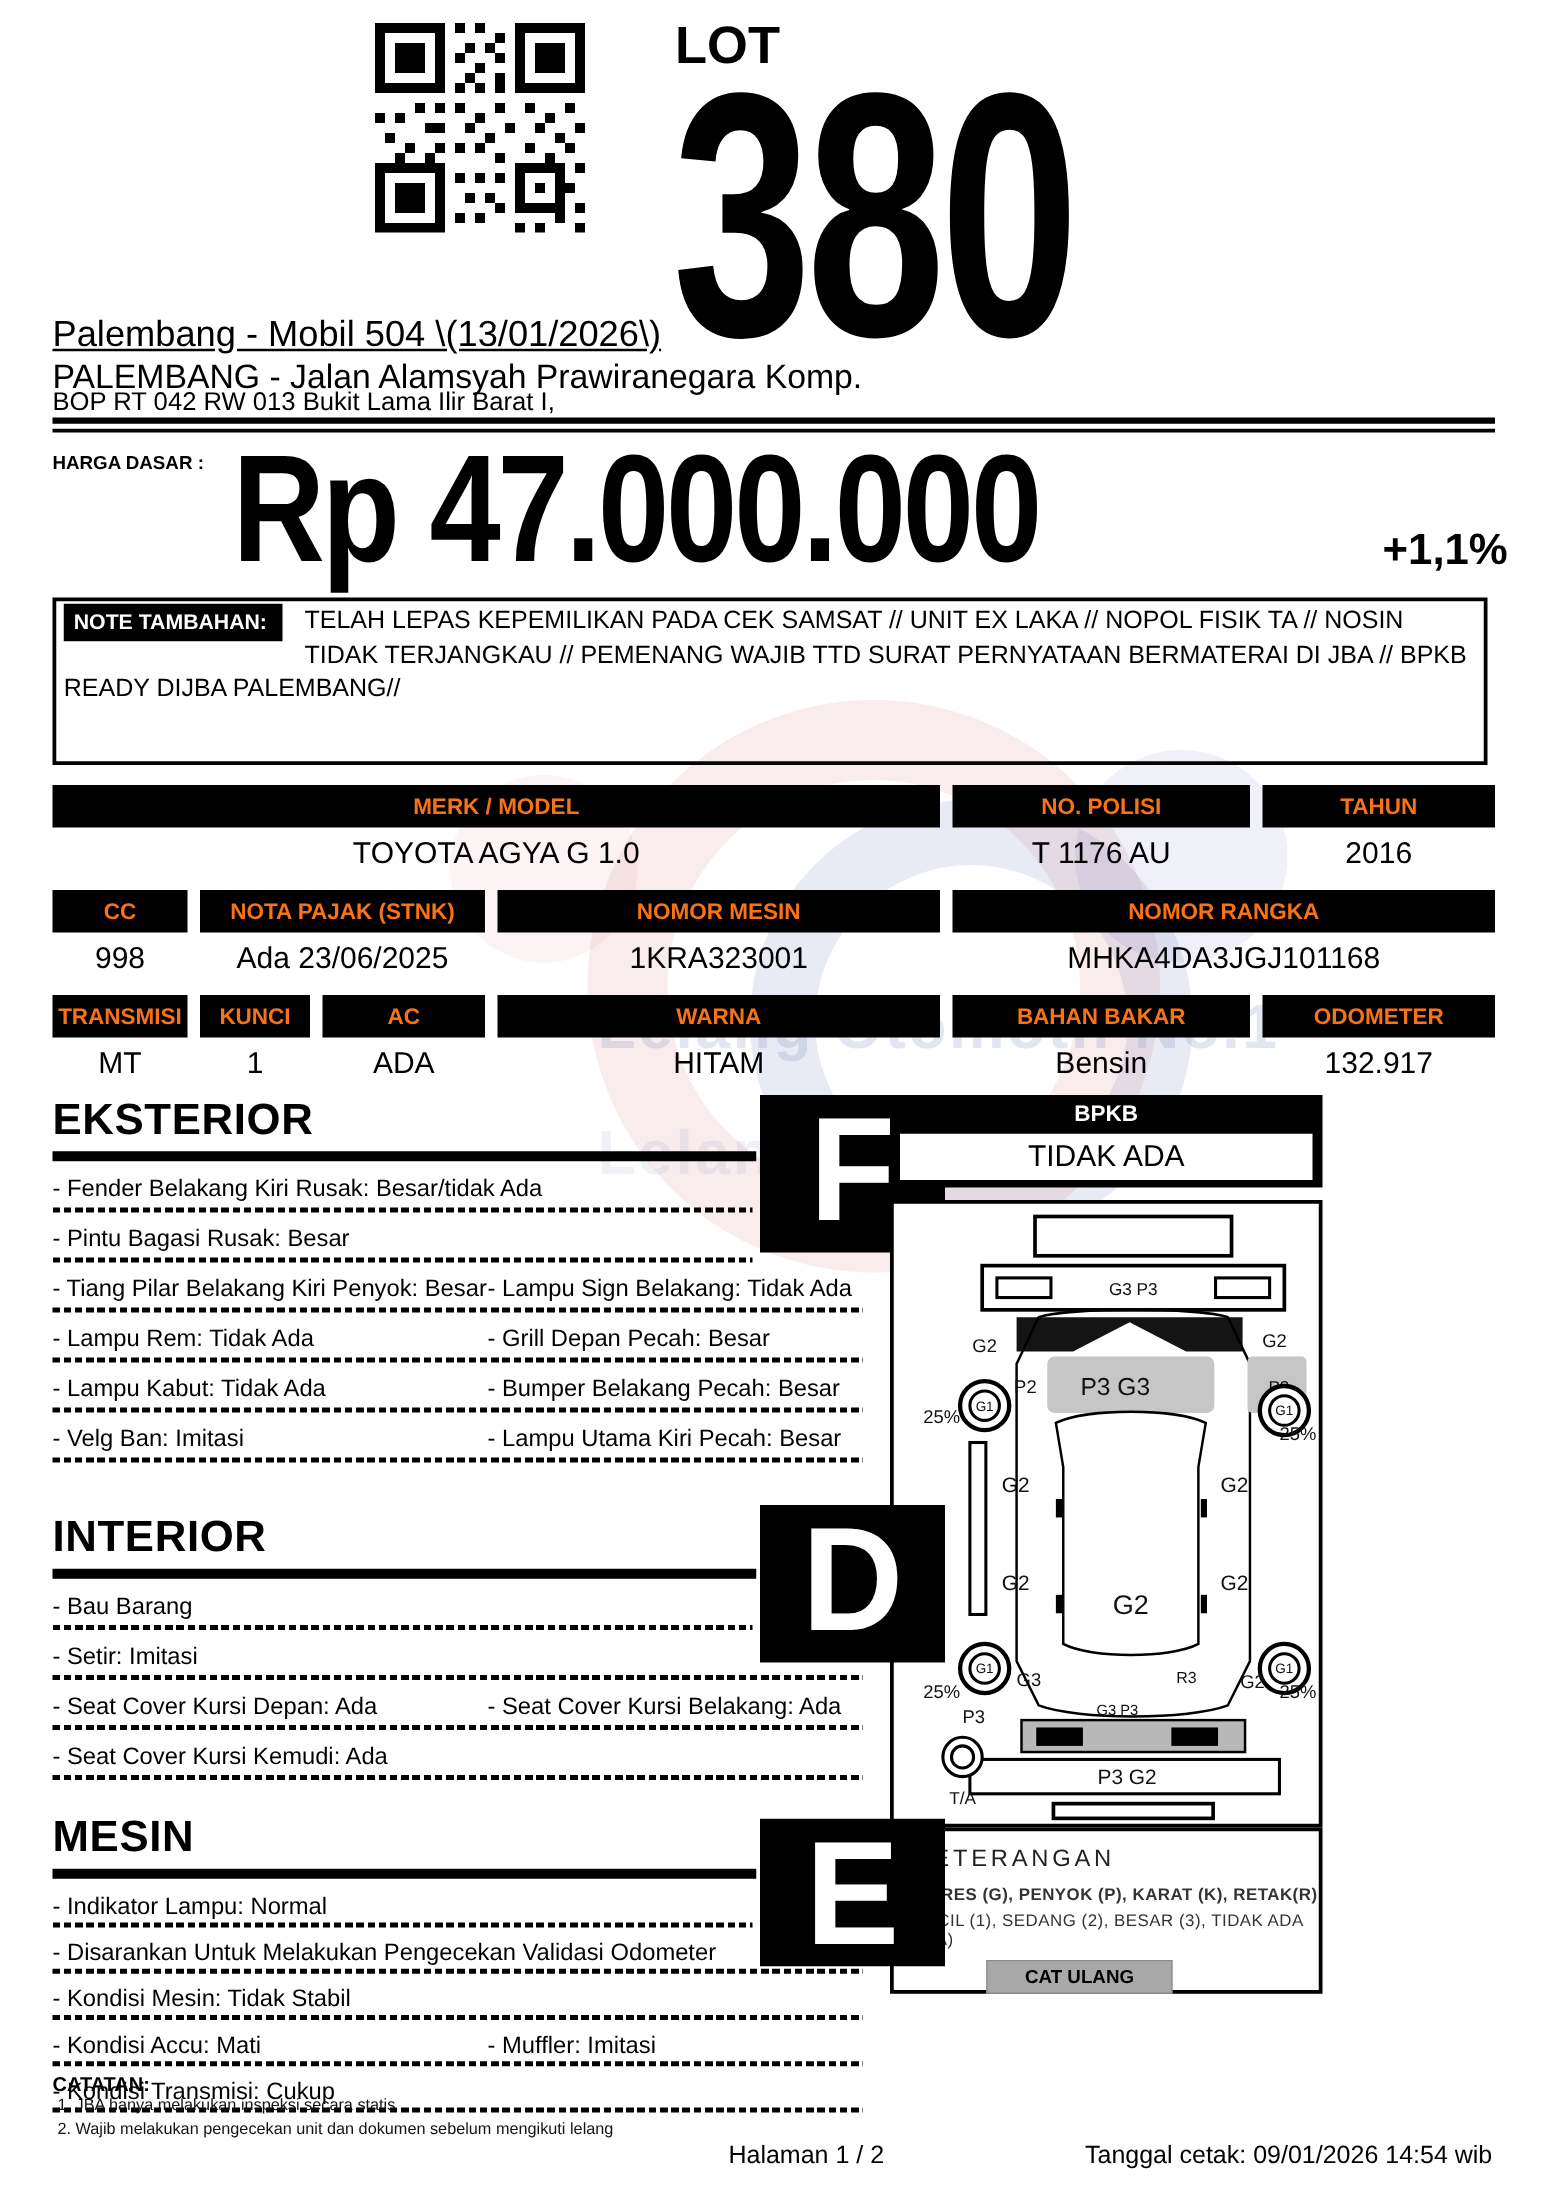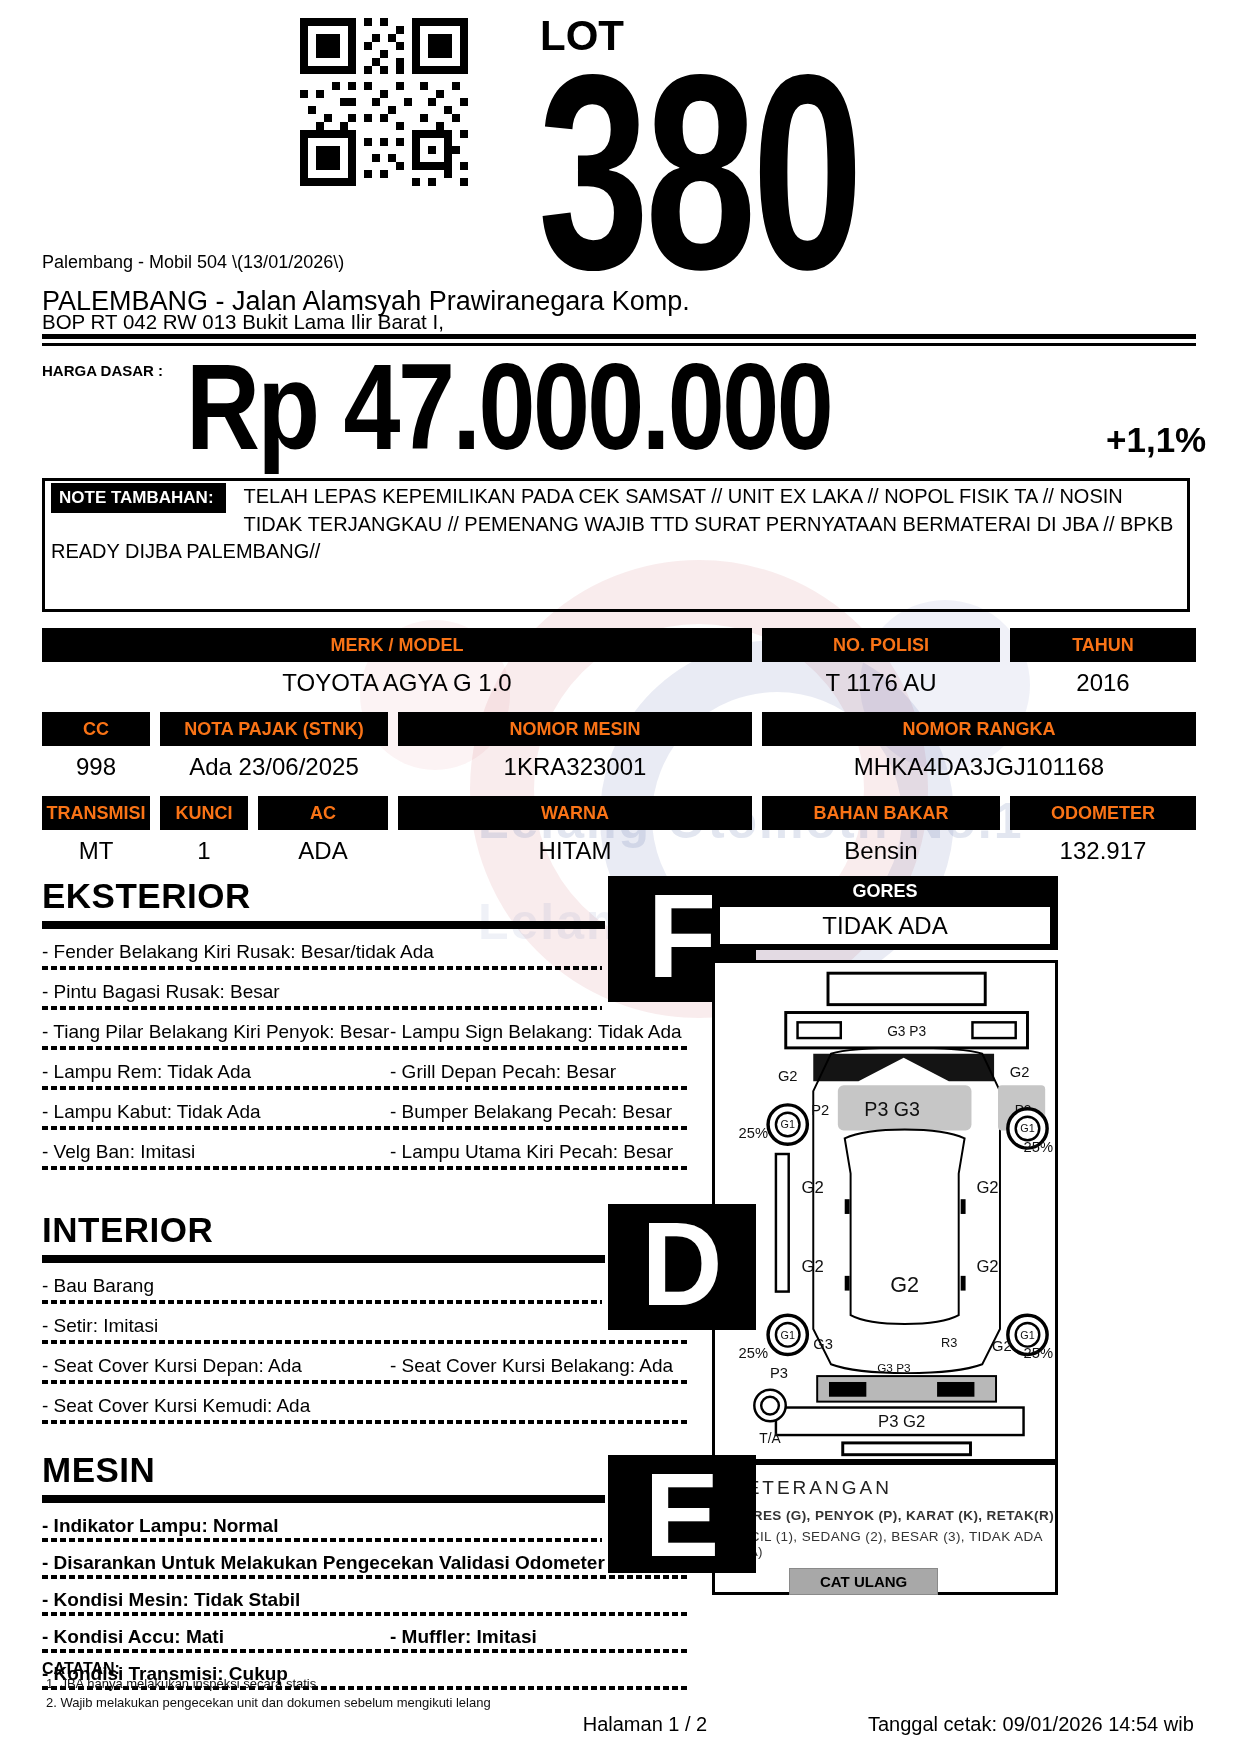--- a/index.html
+++ b/index.html
@@ -12,21 +12,21 @@
   .wm-ring2{left:600px;top:640px;width:250px;height:250px;border:52px solid rgba(40,60,150,0.10);border-radius:50%;}
   .wm-blob1{left:860px;top:600px;width:170px;height:170px;background:rgba(40,60,150,0.07);border-radius:50%;}
   .wm-blob2{left:360px;top:620px;width:150px;height:150px;background:rgba(200,50,60,0.06);border-radius:50%;}
   .wm-text{font-weight:bold;letter-spacing:2px;white-space:nowrap;}
   .wm-t1{left:478px;top:792px;font-size:50px;color:rgba(125,140,185,0.22);}
   .wm-t2{left:478px;top:893px;font-size:50px;color:rgba(140,155,200,0.14);}
   
   #lot-label{left:540px;top:12px;font-size:42px;font-weight:bold;}
   #lot-number{left:538px;top:44px;font-size:278px;font-weight:bold;line-height:0.92;
               transform:scaleX(0.72);transform-origin:left top;letter-spacing:-6px;}
-  #venue{left:42px;top:252px;font-size:18px;}
+  #venue{left:42px;top:252px;font-size:29px;text-decoration:underline;}
   #addr1{left:42px;top:286px;font-size:27px;}
   #addr2{left:42px;top:310px;font-size:20.5px;}
   #rule{left:42px;top:334px;width:1154px;height:4px;border-top:5px solid #000;border-bottom:3px solid #000;}
   
   #harga-label{left:42px;top:362px;font-size:15px;font-weight:bold;}
   #price{left:186px;top:346px;font-size:122px;font-weight:bold;line-height:1;
          transform:scaleX(0.84);transform-origin:left top;letter-spacing:-3px;}
   #pct{left:1106px;top:420px;font-size:35px;font-weight:bold;}
   
   #note-box{left:42px;top:478px;width:1148px;height:134px;border:3px solid #000;padding:2px 6px;box-sizing:border-box;}
@@ -35,21 +35,21 @@
   #note-text{font-size:20px;line-height:1.38;}
   
   .hdr{position:absolute;height:34px;background:#000;color:#f97316;font-size:18px;font-weight:bold;
        line-height:34px;text-align:center;}
   .val{position:absolute;font-size:24px;text-align:center;line-height:30px;}
   
   .section{position:absolute;left:42px;width:648px;}
   .sec-title{font-size:35px;font-weight:bold;line-height:40px;letter-spacing:0.5px;}
   .sec-bar{height:8px;background:#000;width:563px;margin:5px 0 9px 0;}
   .lrow{position:relative;height:40px;}
-  .lrow.short{height:37px;font-weight:bold;}
+  .lrow.short{height:37px;}
   .lrow .lt{position:absolute;left:0;top:3px;font-size:19px;white-space:nowrap;}
   .lrow .rt{position:absolute;left:348px;top:3px;font-size:19px;white-space:nowrap;}
   .lrow .dot{position:absolute;left:0;top:28px;height:4px;
              background:repeating-linear-gradient(90deg,#000 0,#000 6px,rgba(0,0,0,0) 6px,rgba(0,0,0,0) 9px);}
   .lrow.short .dot{top:26px;}
   .grade{position:absolute;left:608px;width:148px;background:#000;color:#fff;text-align:center;
          font-weight:bold;}
   .grade span{display:block;font-size:118px;line-height:1.02;transform:scaleX(0.95);}
   
   #keur-box{left:712px;top:876px;width:346px;height:74px;background:#000;box-sizing:border-box;}
@@ -189,21 +189,21 @@
         <span class="lt">- Velg Ban: Imitasi</span>
         <span class="rt">- Lampu Utama Kiri Pecah: Besar</span>
         <i class="dot" style="width:648px"></i>
       </div>
   </div>
   <div class="grade" style="top:876px;height:126px;line-height:126px">
       <span>F</span>
     </div>
 
   <div class="abs" id="keur-box">
-    <div id="keur-title">GORES</div>
+    <div id="keur-title">BPKB</div>
     <div id="keur-value">TIDAK ADA</div>
   </div>
 
   <div class="abs" id="diagram-box">
     <svg width="340" height="496" viewBox="0 0 346 500">
 
       <rect x="115" y="8" width="160" height="32" fill="none" stroke="#000" stroke-width="3"></rect>
 
       <rect x="72" y="48" width="246" height="36" fill="none" stroke="#000" stroke-width="3"></rect>
       <rect x="84" y="58" width="44" height="16" fill="none" stroke="#000" stroke-width="2.5"></rect>

